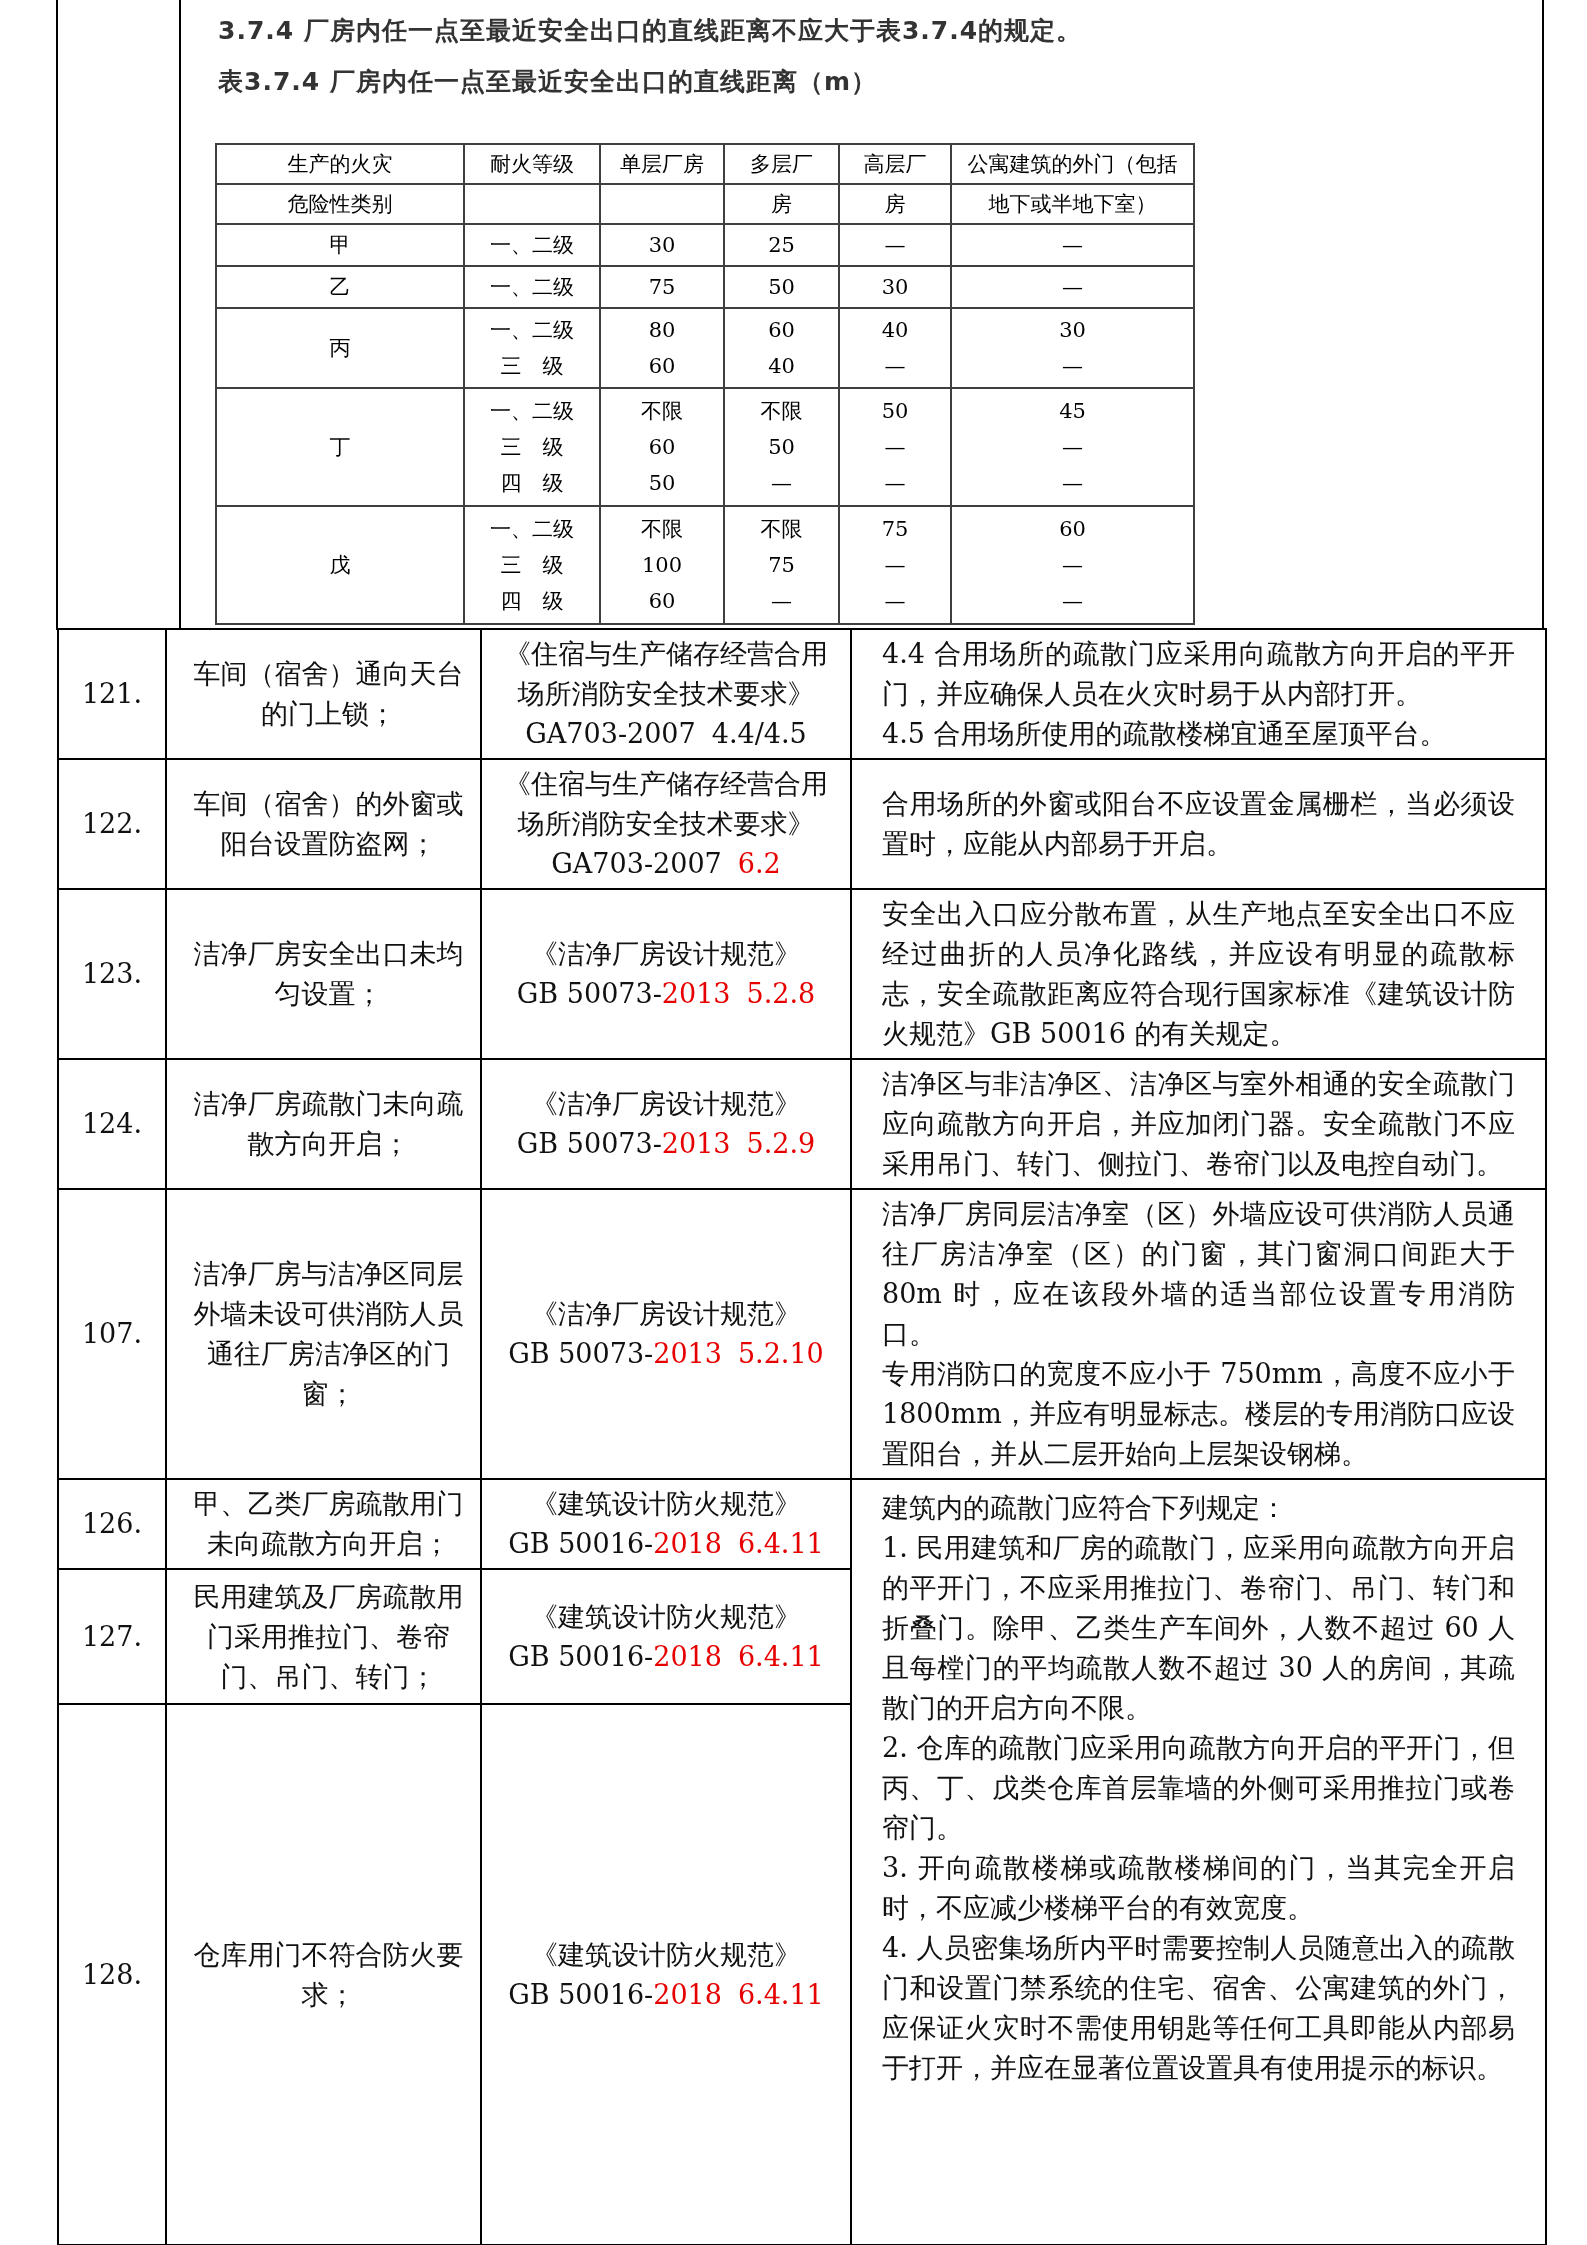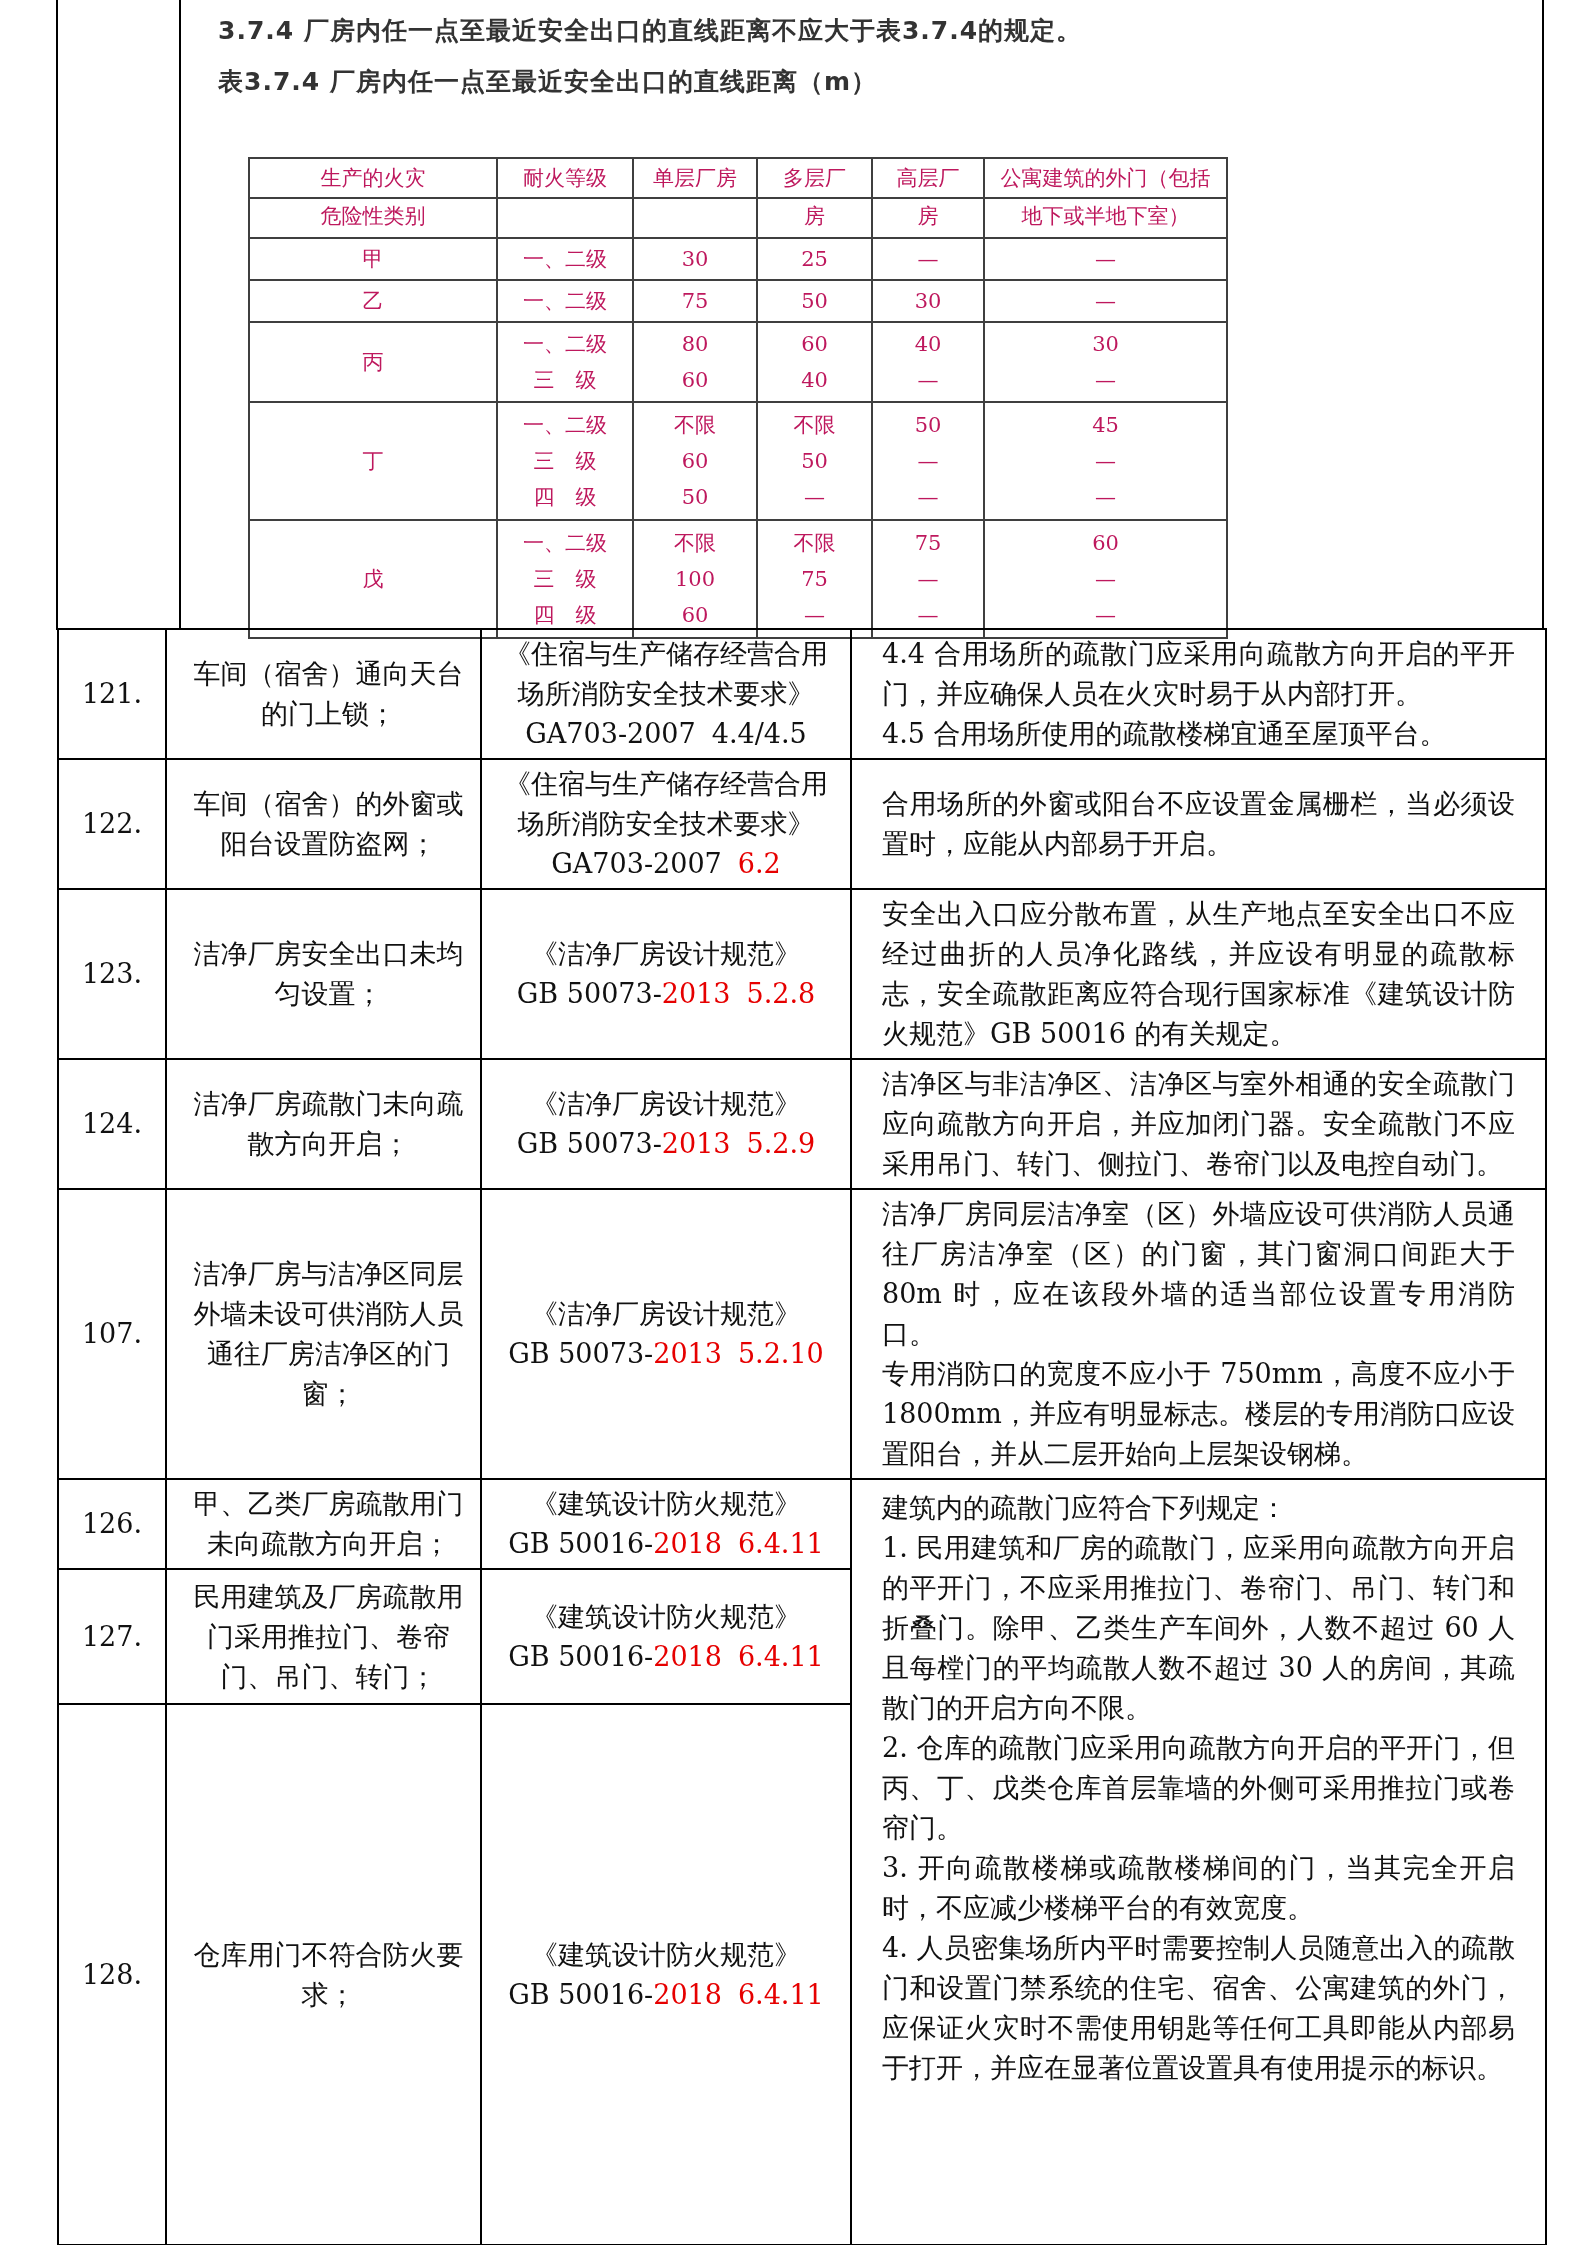--- a/index.html
+++ b/index.html
@@ -16,21 +16,21 @@
     font-weight:600;font-size:25px;color:#333;letter-spacing:1px;
   }
   .table-caption{
     position:absolute;left:218px;top:65px;width:1180px;
     font-family:"DejaVu Sans","Liberation Sans",sans-serif;
     font-weight:600;font-size:25px;color:#333;letter-spacing:1px;
   }
   table{border-collapse:collapse;table-layout:fixed;}
   
   .dist-table{
-    position:absolute;left:248px;top:143px;width:978px;color:#be185d;margin-top:14px;
+    position:absolute;left:215px;top:143px;width:978px;color:#000000;
   }
   .dist-table td{
     border:2px solid #3f3f3f;text-align:center;vertical-align:middle;
     font-size:21px;line-height:36px;white-space:pre-line;padding:1px 2px;
   }
   
   .main-table{
     position:absolute;left:57px;top:628px;width:1488px;
   }
   .main-table td{
@@ -70,21 +70,21 @@
   </colgroup>
   <tbody>
       <tr style="height:38px;">
     <td>生产的火灾</td>
     <td>耐火等级</td>
     <td>单层厂房</td>
     <td>多层厂</td>
     <td>高层厂</td>
     <td>公寓建筑的外门（包括</td>
   </tr>
-  <tr style="height:38px;font-family:Liberation Mono, monospace;">
+  <tr style="height:38px;">
     <td>危险性类别</td>
     <td></td>
     <td></td>
     <td>房</td>
     <td>房</td>
     <td>地下或半地下室）</td>
   </tr>
   <tr style="height:42px;">
     <td>甲</td>
     <td>一、二级</td>

